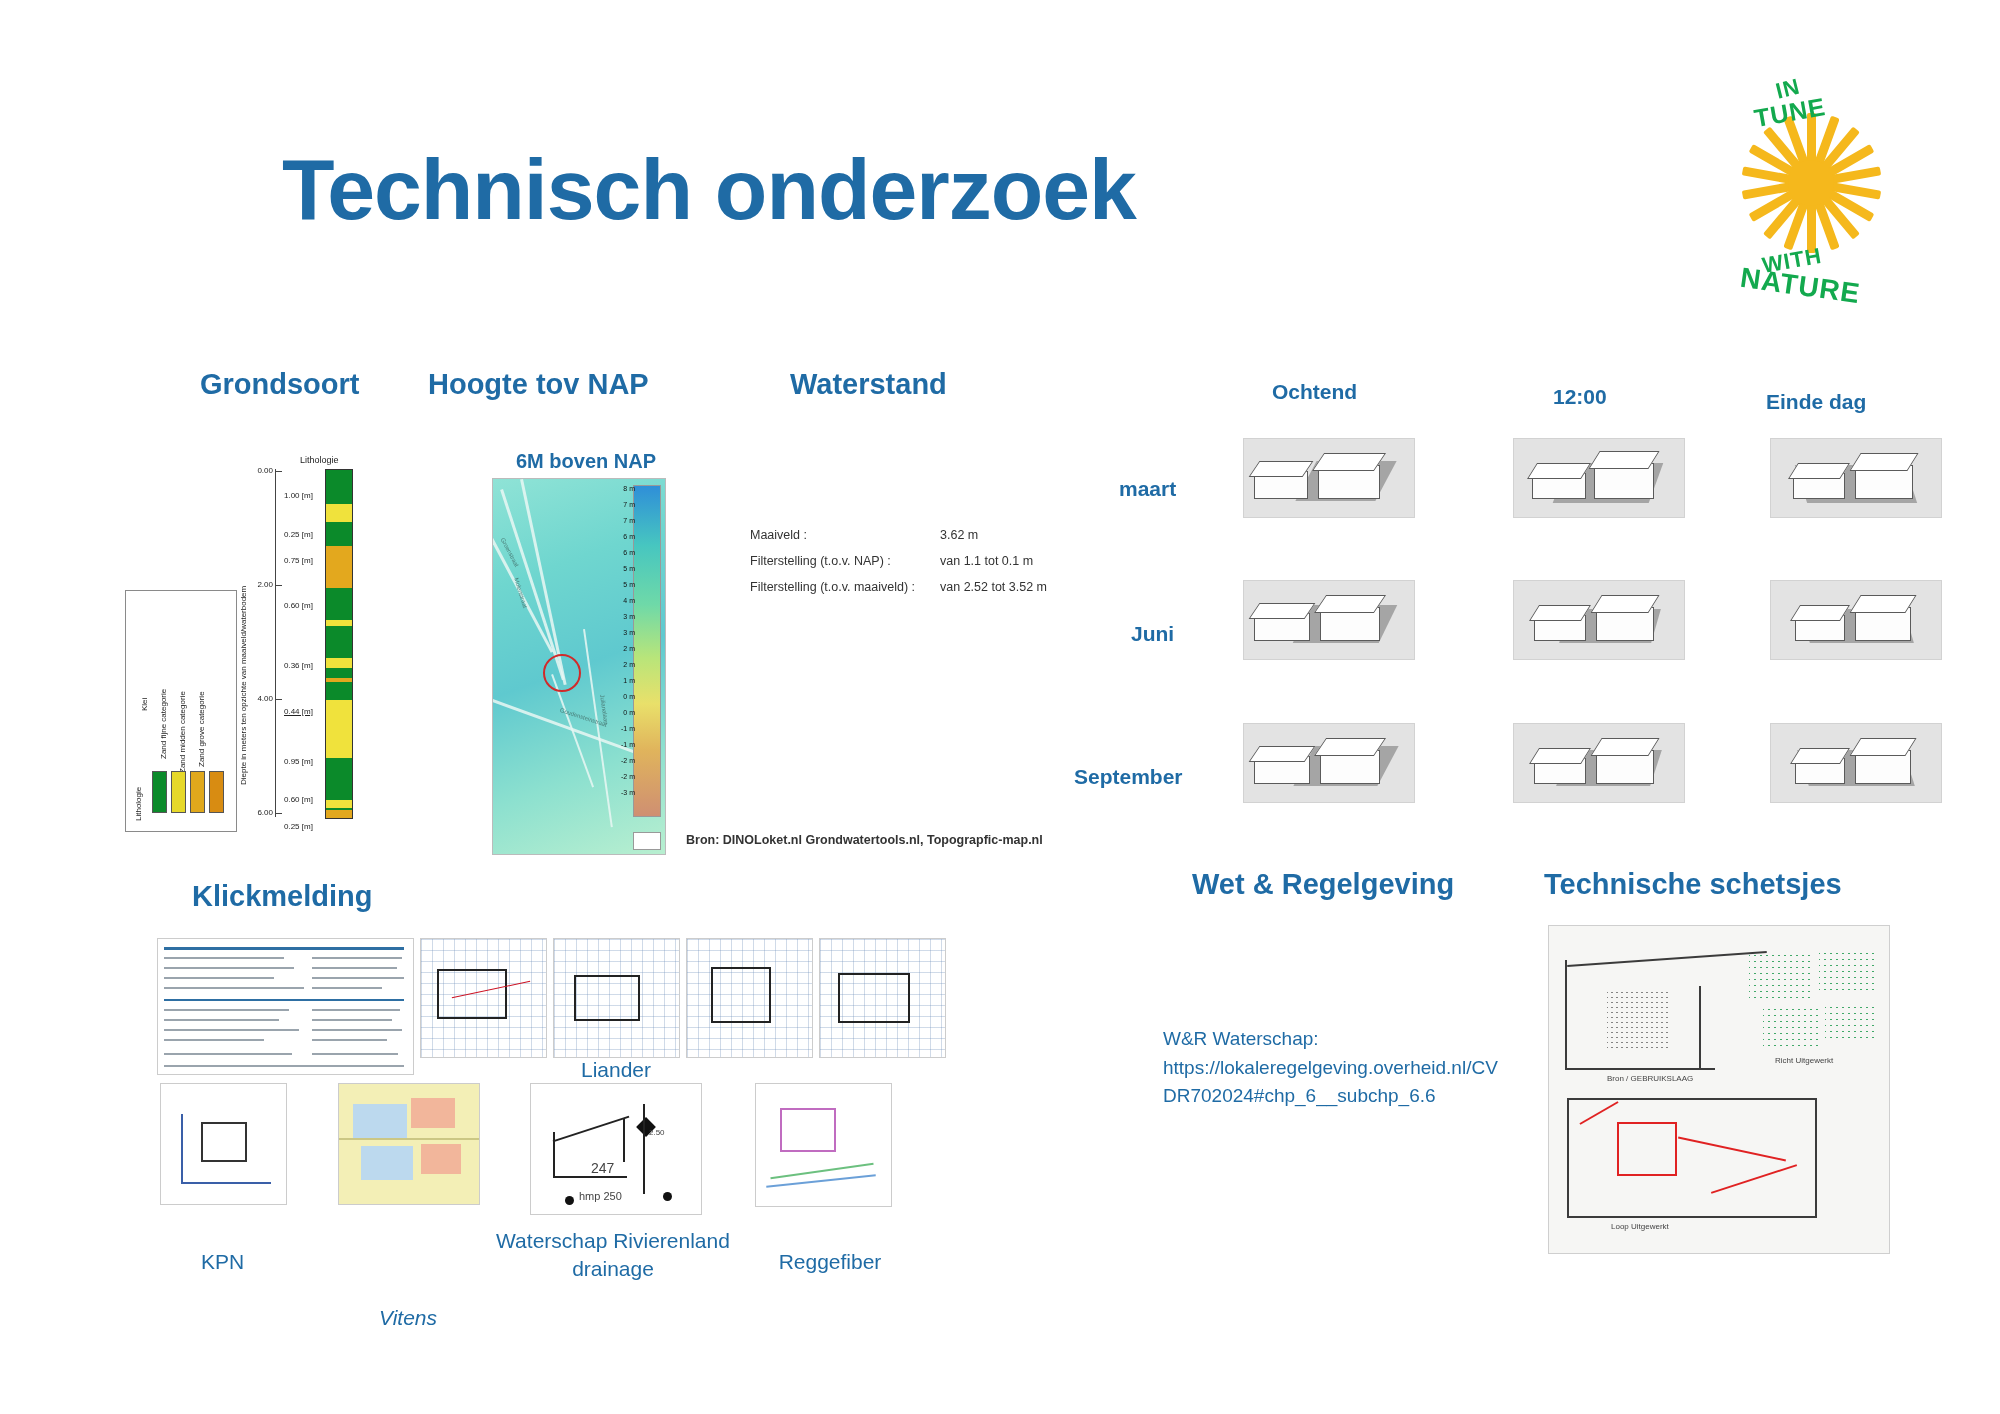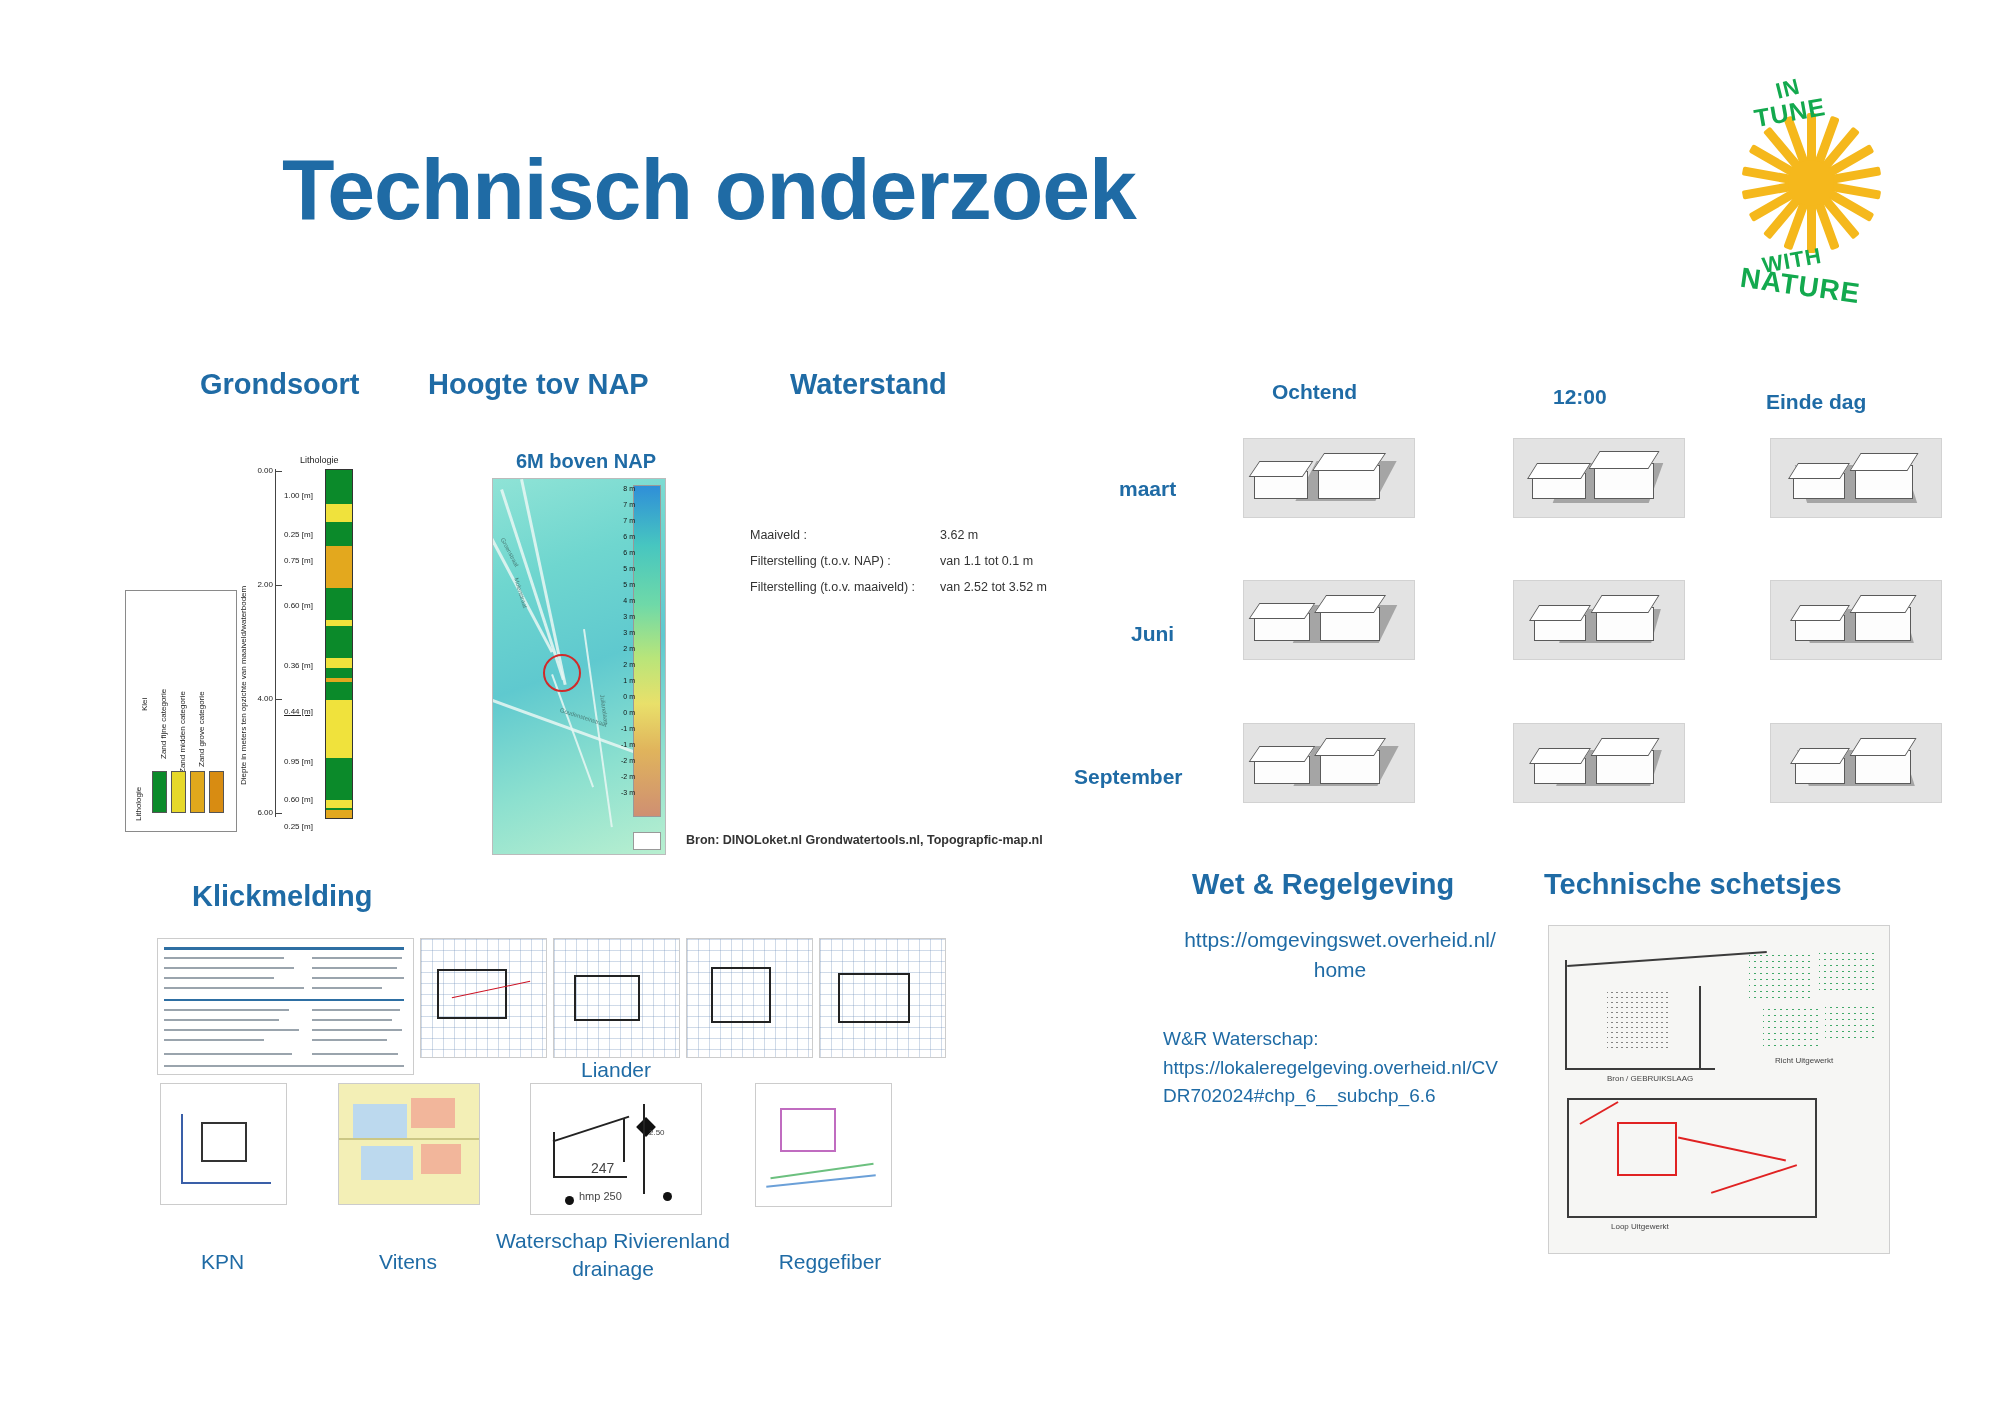--- a/index.html
+++ b/index.html
@@ -738,25 +738,24 @@
   <div class="thumb" style="left:755px; top:1083px; width:135px; height:122px;">
     <div class="doc-line" style="left:24px; top:24px; width:56px; height:2px; background:#c06cc0;"></div>
     <div class="doc-line" style="left:24px; top:24px; width:2px; height:44px; background:#c06cc0;"></div>
     <div class="doc-line" style="left:78px; top:24px; width:2px; height:44px; background:#c06cc0;"></div>
     <div class="doc-line" style="left:24px; top:66px; width:56px; height:2px; background:#c06cc0;"></div>
     <div class="doc-line" style="left:14px; top:86px; width:104px; height:2px; background:#6cc07f; transform:rotate(-8deg);"></div>
     <div class="doc-line" style="left:10px; top:96px; width:110px; height:2px; background:#6ba0d8; transform:rotate(-6deg);"></div>
   </div>
 
   <div class="thumb-caption" style="left:160px; top:1250px; width:125px;">KPN</div>
-  <div class="thumb-caption" style="left:338px; top:1250px; width:140px;">Vitens</div>
+  <div class="thumb-caption" style="left:338px; top:1306px; width:140px;font-style:italic;">Vitens</div>
   <div class="cap-multiline" style="left:478px; top:1227px; width:270px;">Waterschap Rivierenland drainage</div>
   <div class="thumb-caption" style="left:760px; top:1250px; width:140px;">Reggefiber</div>
 
-  <div id="wet-link">https://omgevingswet.overheid.nl/home</div>
   <div id="wr-text">
     <div>W&amp;R Waterschap:</div>
     <div>https://lokaleregelgeving.overheid.nl/CVDR702024#chp_6__subchp_6.6</div>
   </div>
 
   <div id="sketch-photo">
     <div class="sk-line" style="left:18px; top:32px; width:200px; height:2px; transform:rotate(-4deg);"></div>
     <div class="sk-line" style="left:16px; top:34px; width:2px; height:110px;"></div>
     <div class="sk-line" style="left:16px; top:142px; width:150px; height:2px;"></div>
     <div class="sk-line" style="left:150px; top:60px; width:2px; height:84px;"></div>

